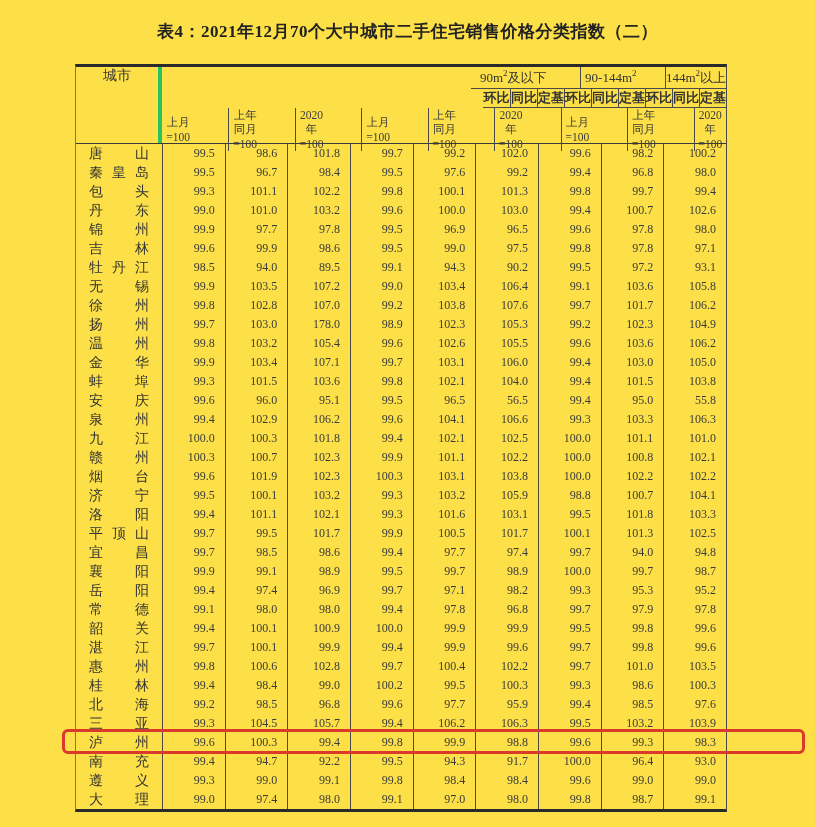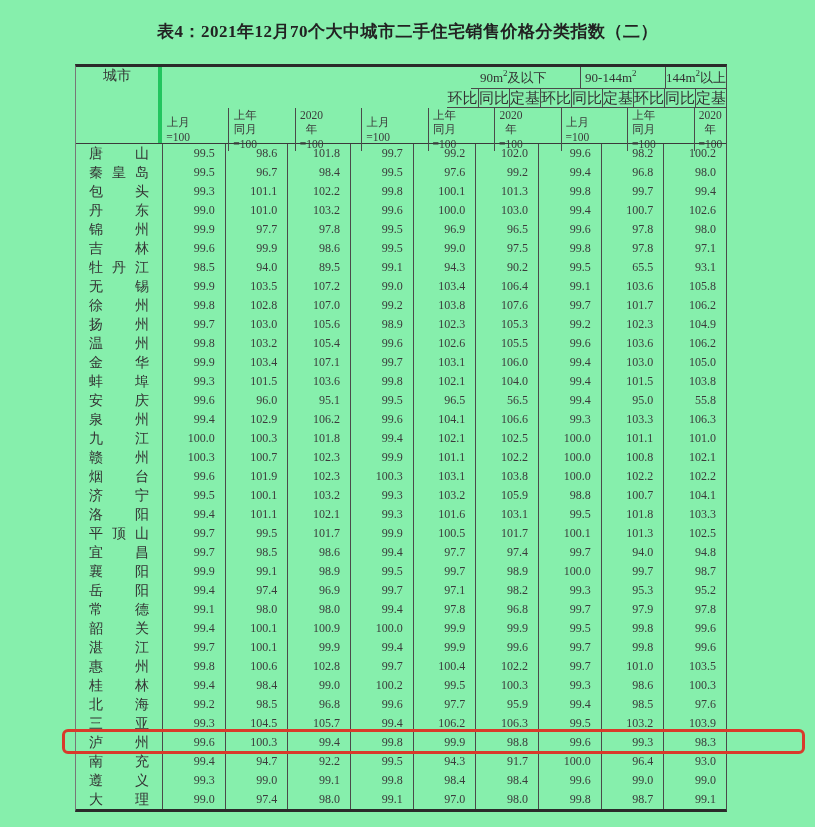--- a/index.html
+++ b/index.html
@@ -1,19 +1,19 @@
 <!DOCTYPE html>
 <html><head>
 <meta charset="utf-8">
 <style>
   * { margin:0; padding:0; box-sizing:border-box; }
   html,body { width:815px; height:827px; background:#fff; overflow:hidden;
     font-family:"Liberation Serif","DejaVu Serif",serif; color:#3b3b3b; }
 
-  .page { position:relative; width:815px; height:827px; background:#86efac; }
+  .page { position:relative; width:815px; height:827px; background:#fde047; }
 
   .title { position:absolute; top:20px; left:0; width:100%; text-align:center;
     font-size:17px; font-weight:bold; color:#222; letter-spacing:0.5px; }
 
   .table { position:absolute; left:75px; top:64px; width:652px;
     border-top:3px solid #2a2a2a; border-bottom:3px solid #2a2a2a;
     border-left:1px solid #777; border-right:1px solid #4a4a4a; }
 
   
   .thead { display:flex; border-bottom:1px solid #3a3a3a; }
@@ -23,21 +23,21 @@
   .head-right { flex:1; display:flex; flex-direction:column;align-items:flex-end; }
   .group-row { display:grid; grid-template-columns:repeat(3,1fr); height:22px;
     border-bottom:1px solid #4a4a4a; }
   .group-cell { display:flex; align-items:center; justify-content:center;
     font-size:13px; color:#333; }
   .group-cell + .group-cell { border-left:1px solid #4a4a4a;margin-left:24px; }
   .group-cell sup { font-size:9px; line-height:1; transform:translateY(-4px); }
   .metric-row { display:grid; grid-template-columns:repeat(9,1fr); height:19px;
     border-bottom:1px solid #4a4a4a; }
   .metric-cell { display:flex; align-items:center; justify-content:center;
-    font-size:15px; color:#333; }
+    font-size:13px; color:#333;font-weight:bold; }
   .metric-cell + .metric-cell { border-left:1px solid #4a4a4a; }
   .base-row { display:grid; grid-template-columns:repeat(9,1fr); height:35px;gap:34px; }
   .base-cell { display:flex; align-items:center; justify-content:center;
     font-size:11.5px; color:#3b3b3b; text-align:center; white-space:pre-line;
     line-height:1.25; }
   .base-cell + .base-cell { border-left:1px solid #4a4a4a; }
 
   
   .tbody { display:block; }
   .trow { position:relative; display:grid;
@@ -227,21 +227,21 @@
               <span>江</span>
             </div>
           </div>
           <div class="tcell val-cell">98.5</div>
           <div class="tcell val-cell">94.0</div>
           <div class="tcell val-cell">89.5</div>
           <div class="tcell val-cell">99.1</div>
           <div class="tcell val-cell">94.3</div>
           <div class="tcell val-cell">90.2</div>
           <div class="tcell val-cell">99.5</div>
-          <div class="tcell val-cell">65.5</div>
+          <div class="tcell val-cell">97.2</div>
           <div class="tcell val-cell">93.1</div>
         </div>
         <div class="trow">
           <div class="tcell city-cell">
             <div class="city-name">
               <span>无</span>
               <span>锡</span>
             </div>
           </div>
           <div class="tcell val-cell">99.9</div>
@@ -273,21 +273,21 @@
         </div>
         <div class="trow">
           <div class="tcell city-cell">
             <div class="city-name">
               <span>扬</span>
               <span>州</span>
             </div>
           </div>
           <div class="tcell val-cell">99.7</div>
           <div class="tcell val-cell">103.0</div>
-          <div class="tcell val-cell">105.6</div>
+          <div class="tcell val-cell">178.0</div>
           <div class="tcell val-cell">98.9</div>
           <div class="tcell val-cell">102.3</div>
           <div class="tcell val-cell">105.3</div>
           <div class="tcell val-cell">99.2</div>
           <div class="tcell val-cell">102.3</div>
           <div class="tcell val-cell">104.9</div>
         </div>
         <div class="trow">
           <div class="tcell city-cell">
             <div class="city-name">

